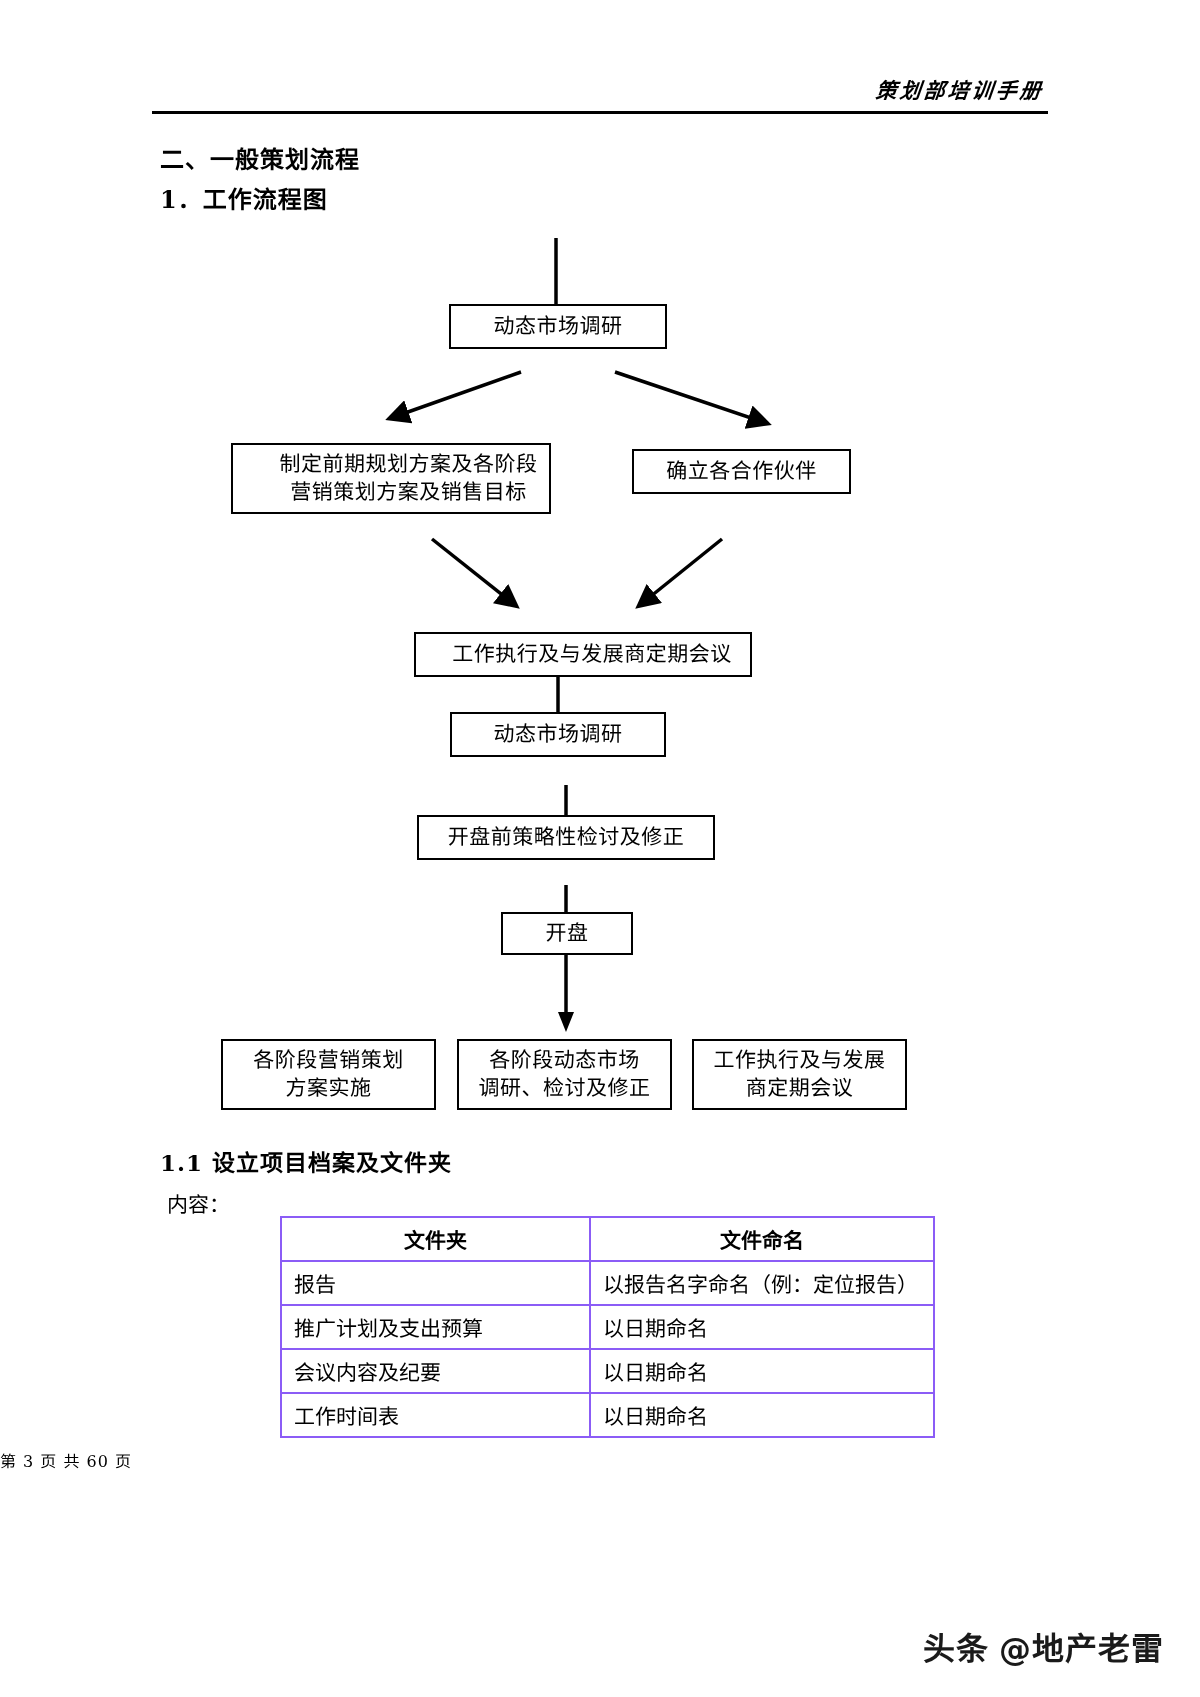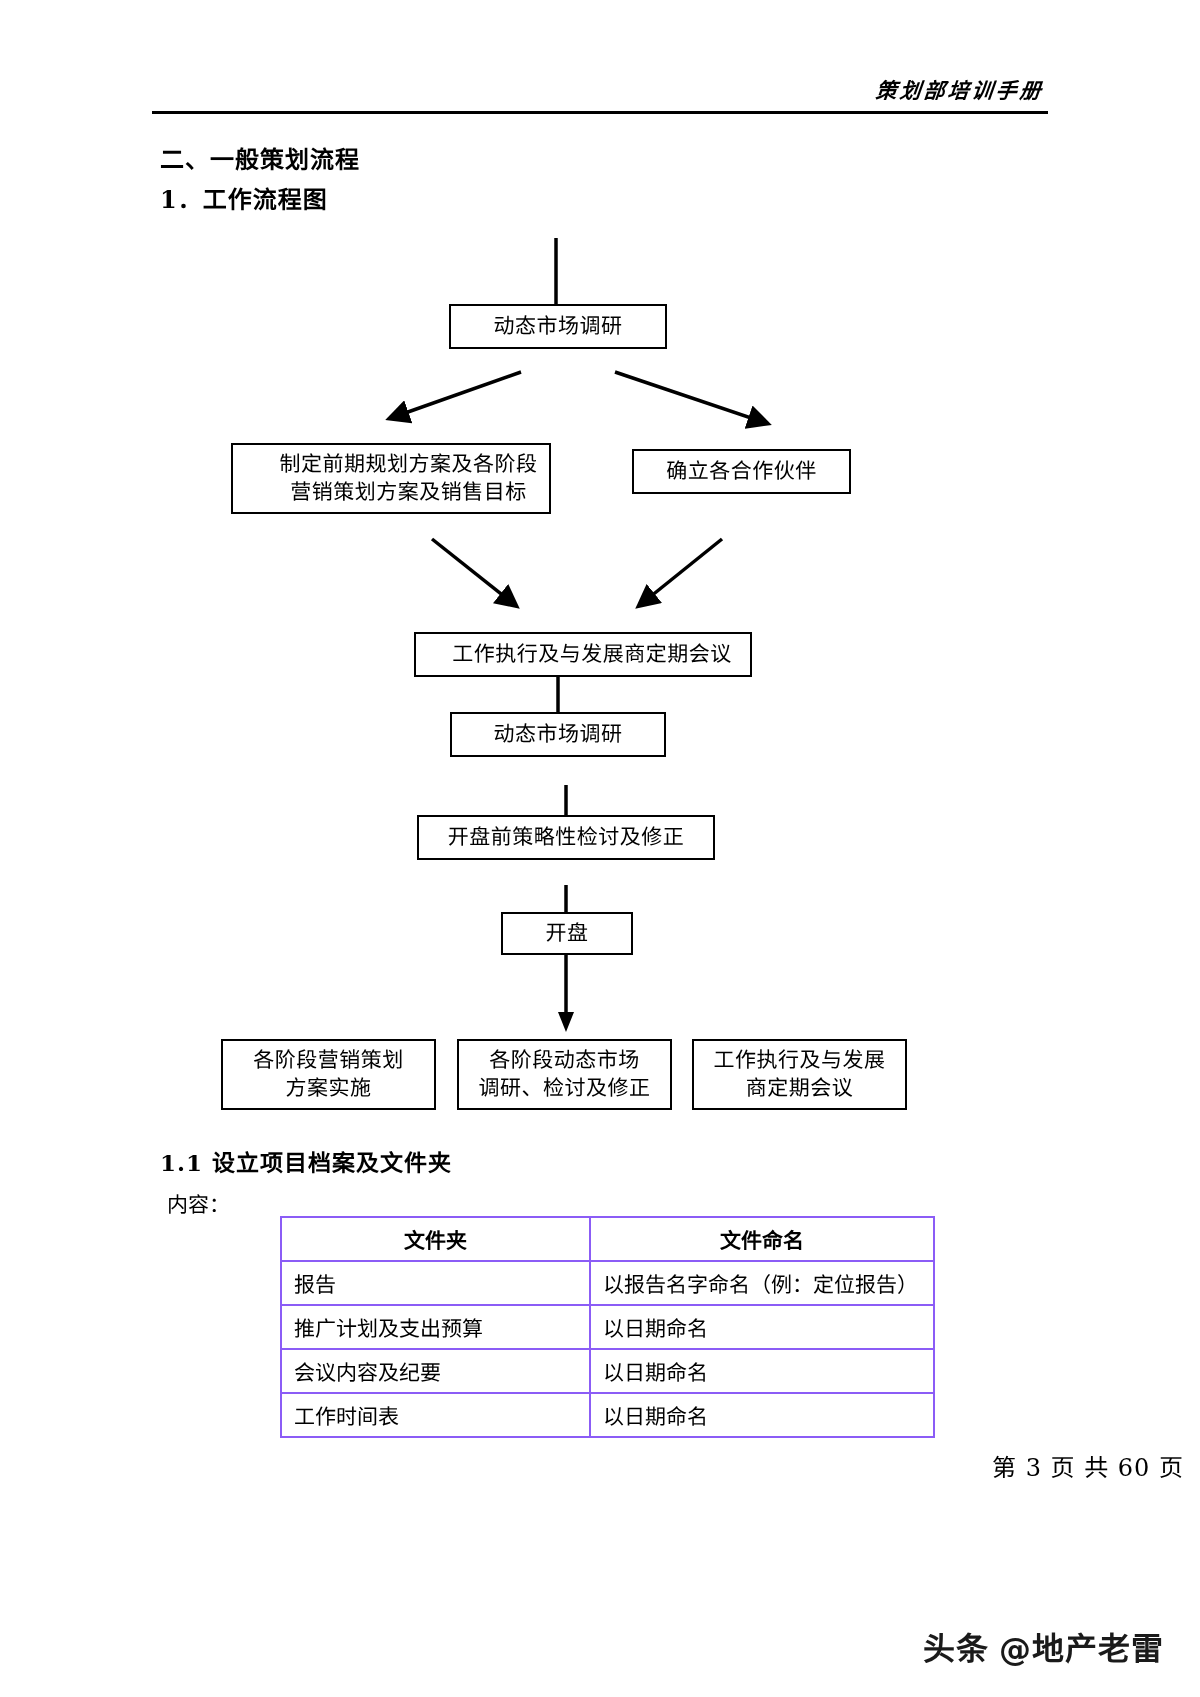--- a/index.html
+++ b/index.html
@@ -134,24 +134,24 @@
     font-weight: 700;
   }
   .folder-table tbody td { text-align: left; }
   .col-folder { width: 310px; }
   .col-naming { width: 345px; }
 
   
   .page-footer {
     position: absolute;
     left: 0;
-    right: 16px;
+    right: 4px;
     top: 1448px;
-    text-align: right;
-    font-size: 24px;
+    text-align: left;
+    font-size: 16px;
     letter-spacing: 1px;
   }
 
   
   .watermark {
     position: absolute;
     right: 36px;
     bottom: 28px;
     display: flex;
     align-items: flex-start;

